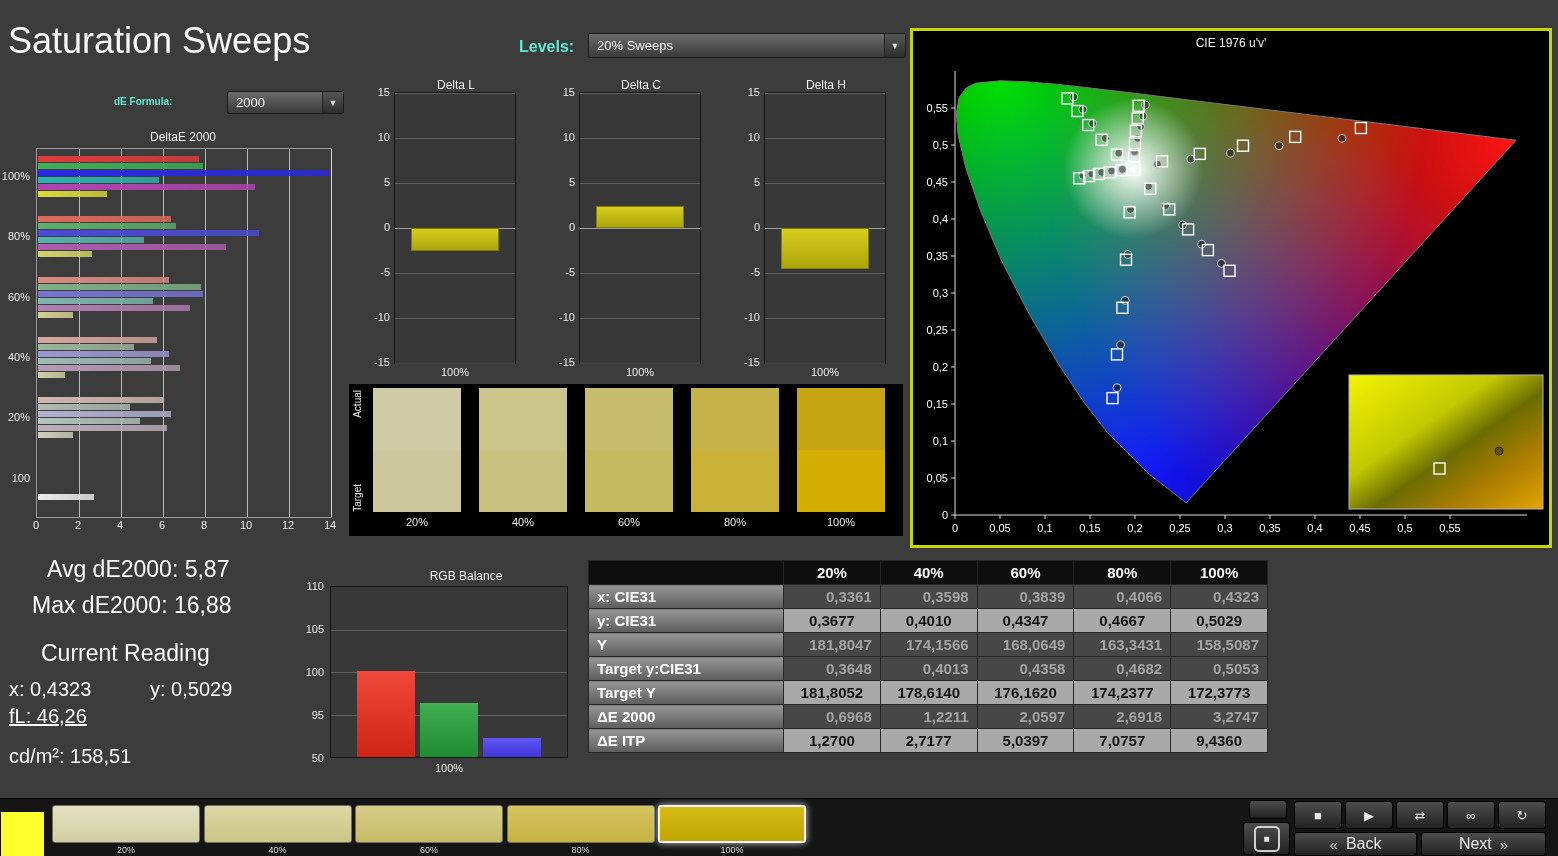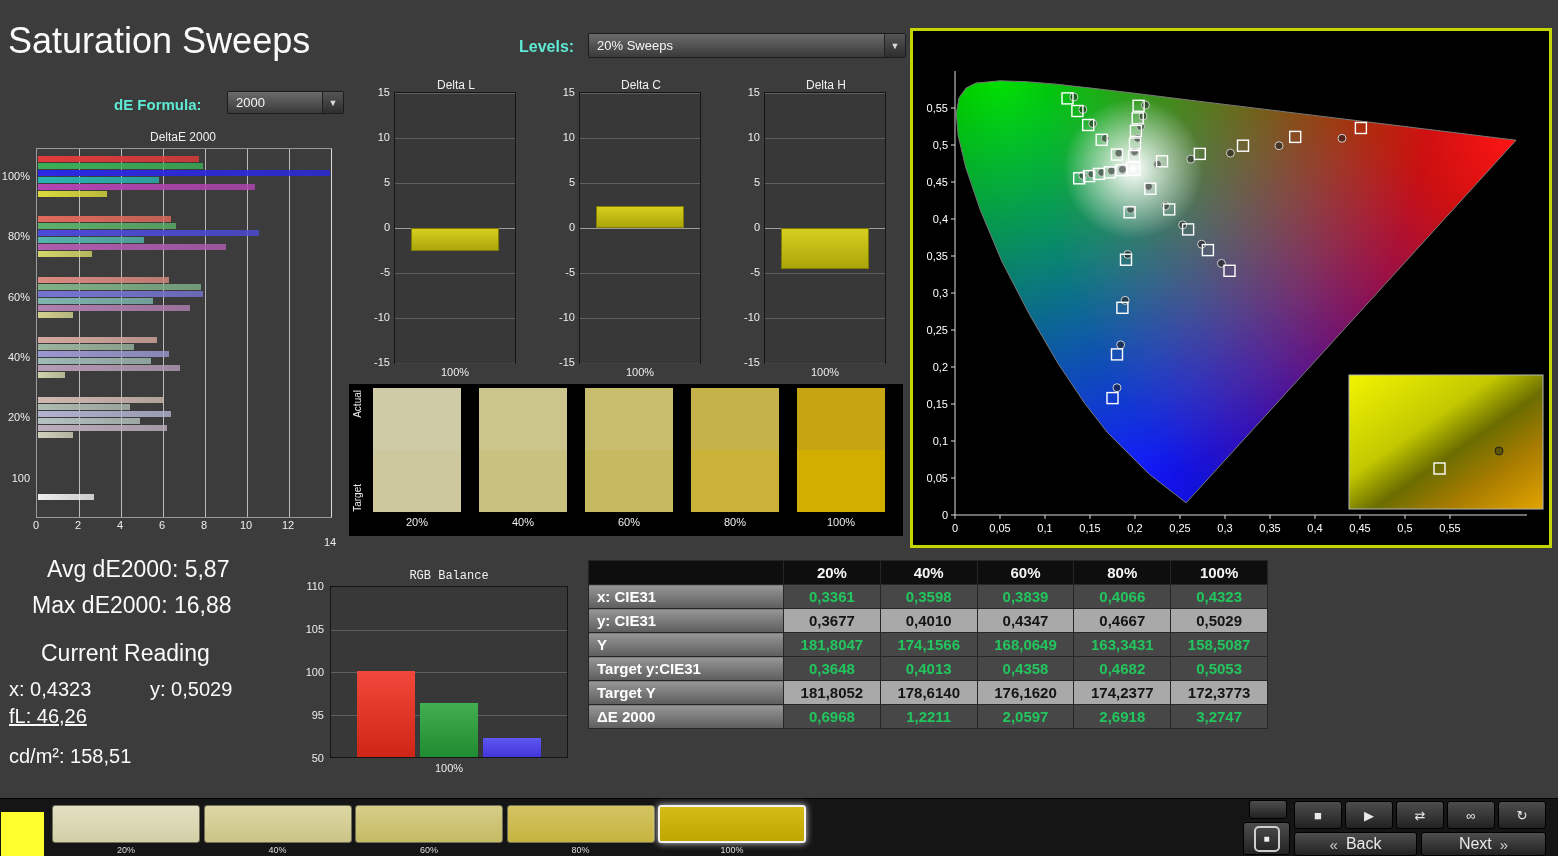--- a/index.html
+++ b/index.html
@@ -55,34 +55,34 @@
              border:3px solid #c3d600;box-sizing:border-box;}
   #cie-title{position:absolute;left:0;top:5px;width:100%;text-align:center;font-size:12px;color:#f0f0f0;}
   #cie-svg{position:absolute;left:0;top:0;}
   #cie-svg text{fill:#fff;font-size:11px;font-family:"Liberation Sans","DejaVu Sans",sans-serif;}
 
   
   .reading-lg{font-size:23px;color:#fafafa;}
   .reading-md{font-size:20px;color:#fafafa;}
 
   
-  #rgb-title{left:330px;top:569px;width:238px;font-family:Liberation Mono, monospace;}
+  #rgb-title{left:347px;top:569px;width:238px;}
   #rgb-ticks{left:298px;top:586px;width:28px;height:172px;}
   #rgb-plot{left:330px;top:586px;width:238px;height:172px;background:#383838;border:1px solid #151515;
             display:flex;align-items:flex-end;justify-content:center;gap:5px;padding:0 6px;box-sizing:border-box;}
   .rgbbar{width:58px;position:relative;z-index:1;}
   #rgb-xlabel{left:330px;top:762px;width:238px;text-align:center;font-size:11px;color:#eee;}
 
   
   #results-wrap{left:588px;top:560px;width:680px;}
   table.results{border-collapse:collapse;table-layout:fixed;width:680px;font-weight:bold;font-size:15px;}
   .results th,.results td{border:1px solid #262626;padding:0 8px;height:23px;overflow:hidden;white-space:nowrap;}
   .results tr.hdr th{background:#0e0e0e;color:#f5f5f5;text-align:center;}
   .results th.rowlabel{background:linear-gradient(180deg,#979797,#5d5d5d);color:#fff;text-align:left;}
-  .results tr.dark td{background:#474747;color:#22c55e;text-align:center;}
+  .results tr.dark td{background:#474747;color:#a3a3a3;text-align:right;}
   .results tr.light td{background:#a9a9a9;color:#141414;text-align:center;}
 
   
   #bottom-bar{left:0;top:798px;width:1558px;height:58px;background:#151515;border-top:1px solid #000;}
   #current-patch{position:absolute;left:1px;top:13px;width:43px;height:44px;background:#ffff2e;}
   .sbtn{position:absolute;top:6px;width:148px;height:50px;cursor:pointer;}
   .scol{height:38px;border:1px solid #6f6f5a;border-radius:3px;box-sizing:border-box;}
   .slab{height:12px;text-align:center;font-size:9px;color:#ddd;padding-top:2px;}
   .sbtn.sel .scol{border:2px solid #f2f2f2;box-shadow:0 0 7px rgba(255,255,255,.8);}
   .ctlbtn{background:linear-gradient(180deg,#4d4d4d,#222);border:1px solid #000;border-radius:3px;
@@ -97,21 +97,21 @@
   #next-btn{left:1421px;top:33px;width:125px;height:24px;font-size:16px;gap:8px;}
   .navarrow{font-size:15px;color:#cfcfcf;}
 </style>
 </head>
 <body>
 
 <div id="app">
 
   <div class="abs page-title">Saturation Sweeps</div>
 
-  <div class="abs lbl" style="left:114px;top:96px;font-size:15px;">dE Formula:</div>
+  <div class="abs lbl" style="left:114px;top:96px;font-size:10px;">dE Formula:</div>
   <div class="abs dropdown" style="left:227px;top:91px;width:117px;height:23px;">
     <span>2000</span>
     <span class="dd-arrow">▼</span>
   </div>
 
   <div class="abs lbl" style="left:519px;top:38px;font-size:16px;">Levels:</div>
   <div class="abs dropdown" style="left:588px;top:33px;width:318px;height:25px;">
     <span>20% Sweeps</span>
     <span class="dd-arrow">▼</span>
   </div>
@@ -178,21 +178,21 @@
       </div>
     </div>
   <div class="abs" id="deltae-xaxis">
       <div class="xtick" style="left: 0%;">0</div>
       <div class="xtick" style="left: 14.2857%;">2</div>
       <div class="xtick" style="left: 28.5714%;">4</div>
       <div class="xtick" style="left: 42.8571%;">6</div>
       <div class="xtick" style="left: 57.1429%;">8</div>
       <div class="xtick" style="left: 71.4286%;">10</div>
       <div class="xtick" style="left: 85.7143%;">12</div>
-      <div class="xtick" style="left: 100%; margin-top: 17px;">14</div>
+      <div class="xtick" style="left: 100%;">14</div>
     </div>
 
   <div class="dchart" style="left:368px;">
     <div class="dtitle">Delta L</div>
     <div class="dbody">
         <div class="dticks">
           <div class="ytick" style="top: 0%;">15</div>
           <div class="ytick" style="top: 16.6667%;">10</div>
           <div class="ytick" style="top: 33.3333%;">5</div>
           <div class="ytick" style="top: 50%;">0</div>
@@ -446,20 +446,21 @@
         <rect x="217.4" y="94.4" width="11" height="11" fill="none" stroke="#ffffff" stroke-width="1.4"></rect>
         <rect x="219.2" y="81.9" width="11" height="11" fill="none" stroke="#ffffff" stroke-width="1.4"></rect>
         <rect x="220.1" y="69.3" width="11" height="11" fill="none" stroke="#ffffff" stroke-width="1.4"></rect>
         <rect x="213.70000000000002" y="131.18" width="13" height="13" fill="none" stroke="#fff" stroke-width="1.4"></rect>
         <line x1="216.20000000000002" y1="137.68" x2="224.20000000000002" y2="137.68" stroke="#fff"></line>
         <line x1="220.20000000000002" y1="133.68" x2="220.20000000000002" y2="141.68" stroke="#fff"></line>
         <rect x="436" y="344" width="194" height="134" fill="url(#gInset)" stroke="#b5b5b5" stroke-width="1"></rect>
         <rect x="521" y="432" width="11" height="11" fill="none" stroke="#fff" stroke-width="1.4"></rect>
         <circle cx="586" cy="420" r="4" fill="rgba(60,60,0,0.6)" stroke="#222" stroke-width="1"></circle>
       </svg>
+    <div id="cie-title">CIE 1976 u'v'</div>
   </div>
 
   <div class="abs reading-lg" style="left:47px;top:556px;">Avg dE2000: 5,87</div>
   <div class="abs reading-lg" style="left:32px;top:592px;">Max dE2000: 16,88</div>
   <div class="abs reading-lg" style="left:9px;top:640px;margin-left:32px;">Current Reading</div>
   <div class="abs reading-md" style="left:9px;top:678px;">x: 0,4323</div>
   <div class="abs reading-md" style="left:150px;top:678px;">y: 0,5029</div>
   <div class="abs reading-md" style="left:9px;top:705px;text-decoration:underline;">fL: 46,26</div>
   <div class="abs reading-md" style="left:9px;top:745px;">cd/m²: 158,51</div>
 
@@ -533,20 +534,28 @@
             <td>172,3773</td>
           </tr>
           <tr class="dark">
             <th class="rowlabel">ΔE 2000</th>
             <td>0,6968</td>
             <td>1,2211</td>
             <td>2,0597</td>
             <td>2,6918</td>
             <td>3,2747</td>
           </tr>
+          <tr class="light">
+            <th class="rowlabel">ΔE ITP</th>
+            <td>1,2700</td>
+            <td>2,7177</td>
+            <td>5,0397</td>
+            <td>7,0757</td>
+            <td>9,4360</td>
+          </tr>
         </tbody>
       </table>
   </div>
 
   <div class="abs" id="bottom-bar">
     <div id="current-patch"></div>
     <div id="swatch-btn-row">
         <div class="sbtn" style="left: 52px;">
           <div class="scol" style="background: linear-gradient(rgb(227, 224, 196), rgb(210, 207, 166));"></div>
           <div class="slab">20%</div>

